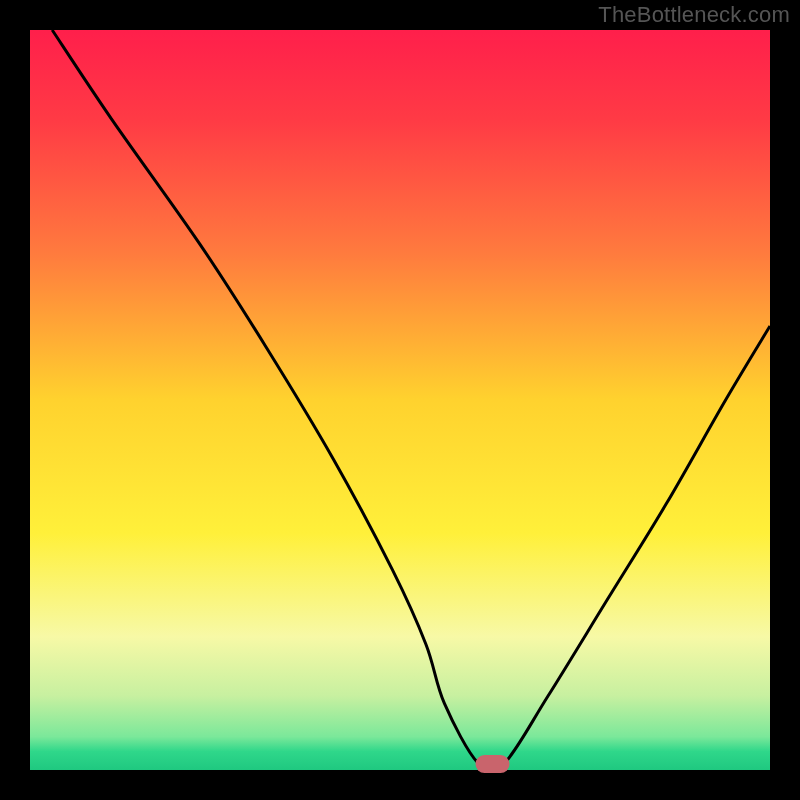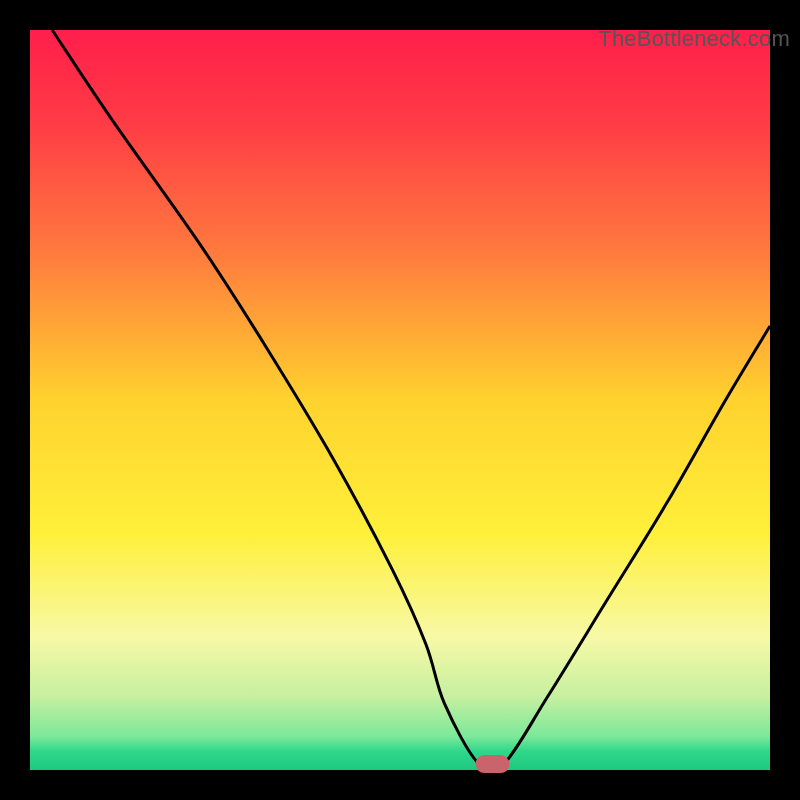--- a/index.html
+++ b/index.html
@@ -14,21 +14,20 @@
     position: relative;
   }
   .watermark {
     position: absolute;
     top: 2px;
     right: 10px;
     color: #555;
     font-size: 22px;
     font-weight: 500;
     letter-spacing: 0.2px;
-    margin-top: 24px;
   }
   svg { display: block; }
 </style>
 </head>
 <body>
 
 <div class="wrap">
   <div class="watermark">TheBottleneck.com</div>
 
   <svg id="chart-svg" width="800" height="800" viewBox="0 0 800 800">

